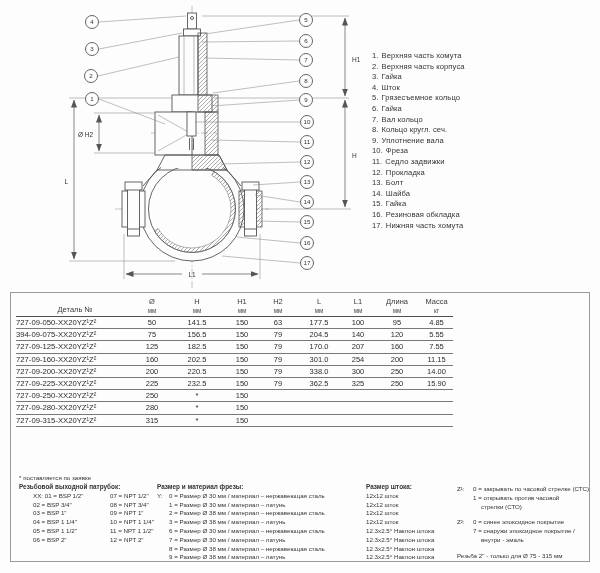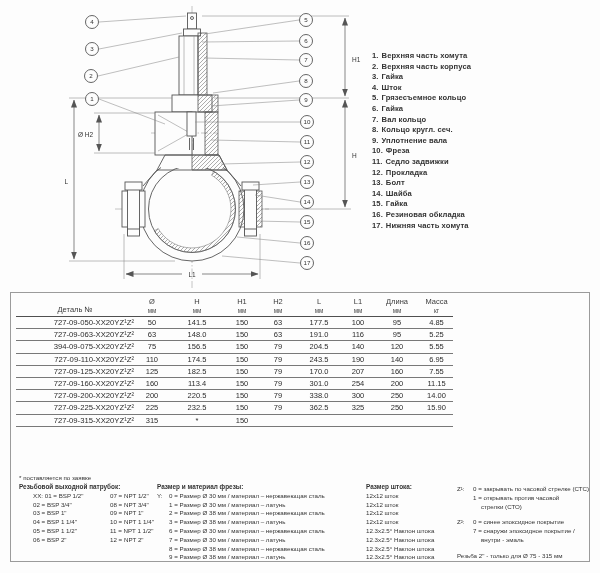--- a/index.html
+++ b/index.html
@@ -11,33 +11,33 @@
   .lnw{stroke:#555;stroke-width:0.9;fill:#fdfdfd;}
   .hx{stroke:#555;stroke-width:0.8;fill:url(#hx);}
   .thin{stroke:#8a8a8a;stroke-width:0.55;fill:none;}
   .cl{stroke:#999;stroke-width:0.55;fill:none;stroke-dasharray:7 2 1.5 2;}
   .dim{stroke:#555;stroke-width:0.7;fill:none;}
   .callout circle{fill:#fdfdfd;stroke:#555;stroke-width:0.9;}
   .callout text{font:6.2px "Liberation Sans",sans-serif;fill:#333;text-anchor:middle;}
   .dimlbl{font:6.5px "Liberation Sans",sans-serif;fill:#333;}
   
   .legend{position:absolute;left:372px;top:51px;font-size:7.6px;line-height:10.6px;
-          font-weight:700;color:#333;letter-spacing:0.1px;}
+          font-weight:400;color:#333;letter-spacing:0.1px;}
   .legend .num{display:inline-block;margin-right:3px;}
   
   .specbox{position:absolute;left:10px;top:292px;width:578px;height:268px;
            border:1px solid #9b9b9b;background:#fdfdfd;}
   table.spec{position:absolute;left:5px;top:2px;width:437px;border-collapse:collapse;
              table-layout:fixed;font-size:7.5px;color:#2b2b2b;}
   table.spec th{font-weight:400;color:#3a3a3a;vertical-align:bottom;padding:2px 0 2px 0;
                 border-bottom:1.5px solid #4f4f4f;text-align:center;}
   table.spec th .u{font-size:6.3px;color:#4a4a4a;margin-top:1px;}
   table.spec td{height:11.2px;padding:0;text-align:center;border-bottom:1px solid #787878;
                 white-space:nowrap;overflow:hidden;}
-  table.spec td.part{text-align:right;font-size:7.7px;}
+  table.spec td.part{text-align:left;font-size:7.7px;}
   
   .fnote{position:absolute;font-size:6.2px;line-height:8.8px;color:#333;white-space:nowrap;}
   .fnote .title{font-weight:700;font-size:6.4px;}
   .ast{position:absolute;left:8px;top:181px;font-size:6.2px;color:#333;}
   .outlet{left:8px;top:190px;}
   .outlet .frow{display:flex;}
   .outlet .frow .a{width:77px;}
   .outlet .frow:not(:first-of-type) .a{padding-left:14px;}
   .cutter{left:146px;top:190px;}
   .cutter .cline{display:flex;}
@@ -292,67 +292,45 @@
             <td>50</td>
             <td>141.5</td>
             <td>150</td>
             <td>63</td>
             <td>177.5</td>
             <td>100</td>
             <td>95</td>
             <td>4.85</td>
           </tr>
         <tr>
-            <td class="part">727-09-063-XX20YZ¹Z²</td>
-            <td>63</td>
-            <td>148.0</td>
-            <td>150</td>
-            <td>63</td>
-            <td>191.0</td>
-            <td>116</td>
-            <td>95</td>
-            <td>5.25</td>
-          </tr>
-        <tr>
             <td class="part">394-09-075-XX20YZ¹Z²</td>
             <td>75</td>
             <td>156.5</td>
             <td>150</td>
             <td>79</td>
             <td>204.5</td>
             <td>140</td>
             <td>120</td>
             <td>5.55</td>
           </tr>
         <tr>
-            <td class="part">727-09-110-XX20YZ¹Z²</td>
-            <td>110</td>
-            <td>174.5</td>
-            <td>150</td>
-            <td>79</td>
-            <td>243.5</td>
-            <td>190</td>
-            <td>140</td>
-            <td>6.95</td>
-          </tr>
-        <tr>
             <td class="part">727-09-125-XX20YZ¹Z²</td>
             <td>125</td>
             <td>182.5</td>
             <td>150</td>
             <td>79</td>
             <td>170.0</td>
             <td>207</td>
             <td>160</td>
             <td>7.55</td>
           </tr>
         <tr>
             <td class="part">727-09-160-XX20YZ¹Z²</td>
             <td>160</td>
-            <td>113.4</td>
+            <td>202.5</td>
             <td>150</td>
             <td>79</td>
             <td>301.0</td>
             <td>254</td>
             <td>200</td>
             <td>11.15</td>
           </tr>
         <tr>
             <td class="part">727-09-200-XX20YZ¹Z²</td>
             <td>200</td>
@@ -367,20 +345,42 @@
         <tr>
             <td class="part">727-09-225-XX20YZ¹Z²</td>
             <td>225</td>
             <td>232.5</td>
             <td>150</td>
             <td>79</td>
             <td>362.5</td>
             <td>325</td>
             <td>250</td>
             <td>15.90</td>
+          </tr>
+        <tr>
+            <td class="part">727-09-250-XX20YZ¹Z²</td>
+            <td>250</td>
+            <td>*</td>
+            <td>150</td>
+            <td></td>
+            <td></td>
+            <td></td>
+            <td></td>
+            <td></td>
+          </tr>
+        <tr>
+            <td class="part">727-09-280-XX20YZ¹Z²</td>
+            <td>280</td>
+            <td>*</td>
+            <td>150</td>
+            <td></td>
+            <td></td>
+            <td></td>
+            <td></td>
+            <td></td>
           </tr>
         <tr>
             <td class="part">727-09-315-XX20YZ¹Z²</td>
             <td>315</td>
             <td>*</td>
             <td>150</td>
             <td></td>
             <td></td>
             <td></td>
             <td></td>

